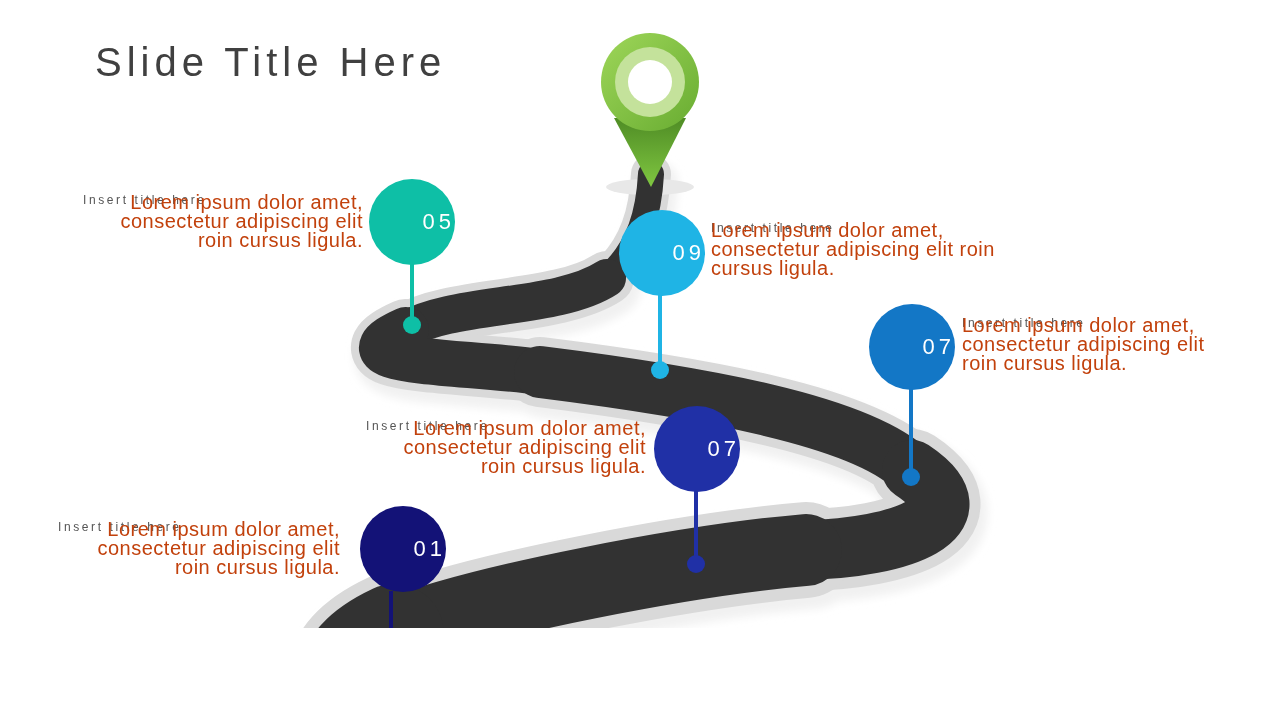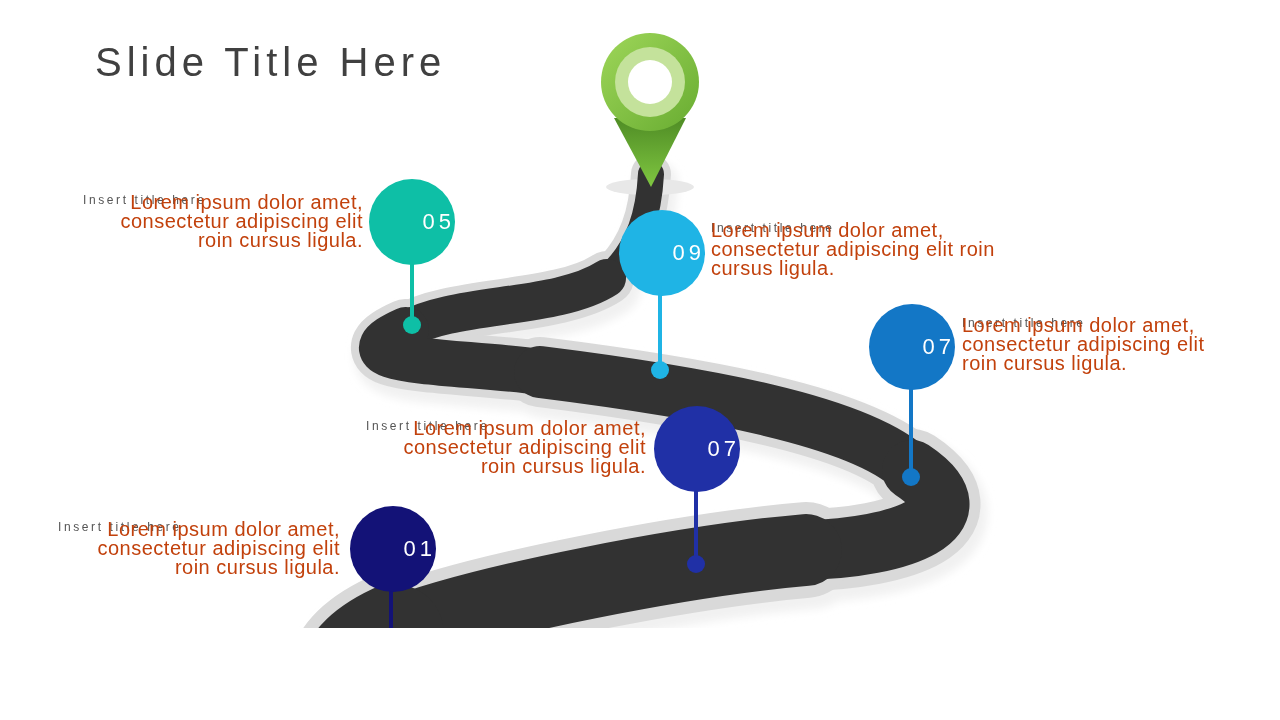--- a/index.html
+++ b/index.html
@@ -11,21 +11,21 @@
   .milestone *{position:absolute;box-sizing:border-box;}
   .circle{width:86px;height:86px;border-radius:50%;display:flex;align-items:center;
           justify-content:flex-end;z-index:4;}
   .circle span{position:static;color:#ffffff;font-size:22px;letter-spacing:4px;padding-left:4px;}
   .stem{width:4px;z-index:2;}
   .dot{width:18px;height:18px;border-radius:50%;z-index:2;}
   .mtext{z-index:5;}
   .mtitle{font-size:12px;color:#545454;letter-spacing:2.6px;margin-bottom:4px;white-space:nowrap;}
   .mbody{font-size:20px;color:#c2410c;line-height:19px;letter-spacing:0.5px;}
   
-  .m1 .circle{left:350px;top:506px}  .m1 .stem{left:389px;top:591px;height:75px}
+  .m1 .circle{left:360px;top:506px}  .m1 .stem{left:389px;top:591px;height:75px}
   .m1 .dot{left:382px;top:657px}     .m1 .mtext{left:58px;top:520px;width:282px;text-align:right}
   .m2 .circle{left:654px;top:406px}  .m2 .stem{left:694px;top:491px;height:73px}
   .m2 .dot{left:687px;top:555px}     .m2 .mtext{left:366px;top:419px;width:280px;text-align:right}
   .m3 .circle{left:869px;top:304px}  .m3 .stem{left:909px;top:389px;height:88px}
   .m3 .dot{left:902px;top:468px}     .m3 .mtext{left:962px;top:316px;width:280px;text-align:left}
   .m4 .circle{left:619px;top:210px}  .m4 .stem{left:658px;top:295px;height:75px}
   .m4 .dot{left:651px;top:361px}     .m4 .mtext{left:711px;top:221px;width:290px;text-align:left}
   .m5 .circle{left:369px;top:179px}  .m5 .stem{left:410px;top:264px;height:61px}
   .m5 .dot{left:403px;top:316px}     .m5 .mtext{left:83px;top:193px;width:280px;text-align:right}
 </style>

